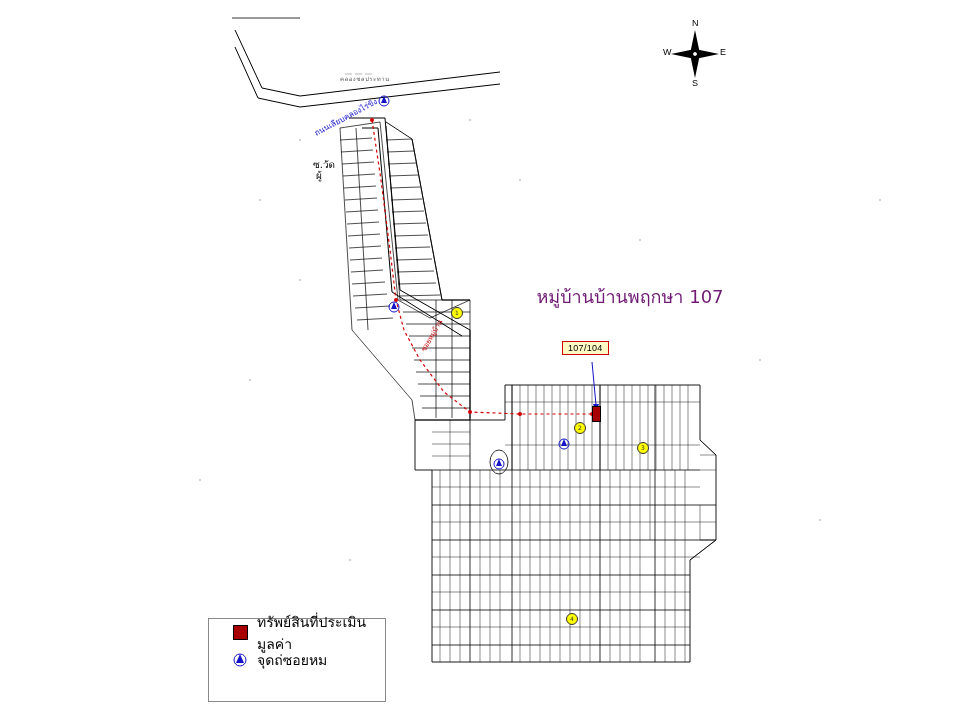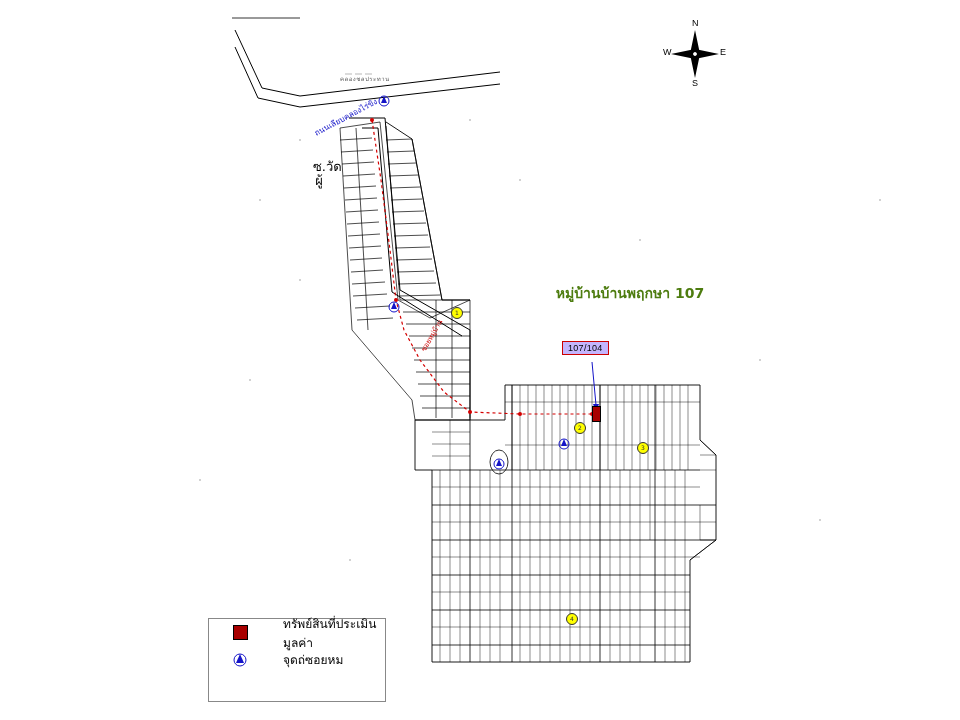--- a/index.html
+++ b/index.html
@@ -34,33 +34,33 @@
   #compass .lbl-s { left: 37px; top: 60px; }
   #compass .lbl-e { left: 65px; top: 29px; }
   #compass .lbl-w { left: 8px; top: 29px; }
 
   
   #title-block {
     left: 505px;
     top: 283px;
     width: 250px;
     text-align: center;
-    color: #4d7c0f;
+    color: #701a75;
     font-family: "DejaVu Sans", sans-serif;
-    font-size: 14px;
-    font-weight: bold;
+    font-size: 18px;
+    font-weight: normal;
     line-height: 1.5;
   }
 
   
   #parcel-callout {
     left: 562px;
     top: 341px;
     border: 1.2px solid #cc0000;
-    background: #c4b5fd;
+    background: #fef9c3;
     color: #000;
     font-size: 9px;
     font-family: "Liberation Sans", sans-serif;
     padding: 1px 5px;
     letter-spacing: 0.3px;
   }
 
   
   .road-label {
     color: #1414c8;
@@ -71,21 +71,21 @@
   }
   #road-label-main {
     left: 312px;
     top: 128px;
     transform: rotate(-28deg);
   }
   #road-label-side {
     left: 313px;
     top: 160px;
     width: 12px;
-    font-size: 13px;
+    font-size: 10px;
     color: #000;
     line-height: 1.05;
     text-align: center;
     white-space: normal;
   }
   #road-label-soi {
     left: 418px;
     top: 348px;
     color: #cc0000;
     font-size: 7px;
@@ -116,25 +116,24 @@
     padding-left: 20px;
   }
   #legend .sym {
     width: 22px;
     display: flex;
     align-items: center;
     justify-content: center;
     flex: 0 0 22px;
   }
   #legend .txt {
-    font-size: 12px;
+    font-size: 14px;
     color: #000;
     font-family: Liberation Sans, sans-serif;
     padding-left: 6px;
-    margin-left: 26px;
   }
   .sq-red {
     width: 13px; height: 13px;
     background: #a80000;
     border: 1px solid #000;
   }
   .circ-yellow {
     width: 13px; height: 13px;
     border-radius: 50%;
     background: #ffff00;

